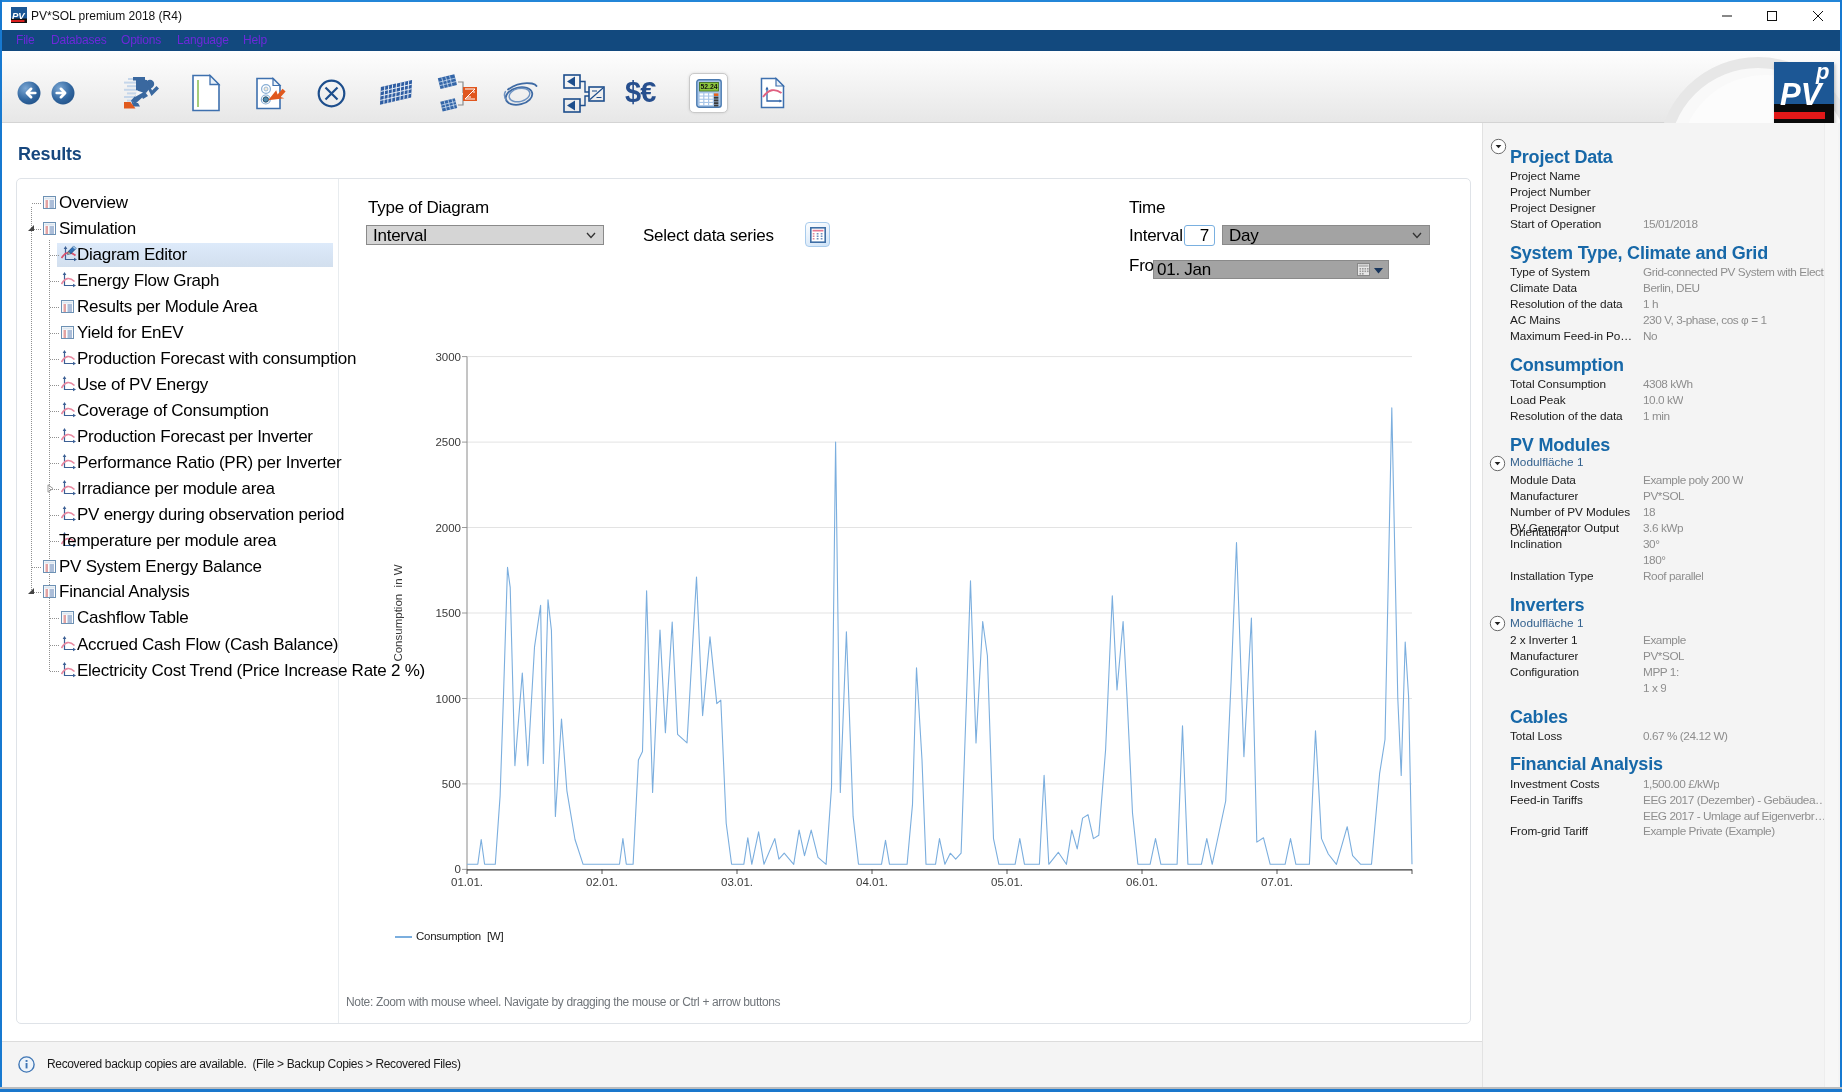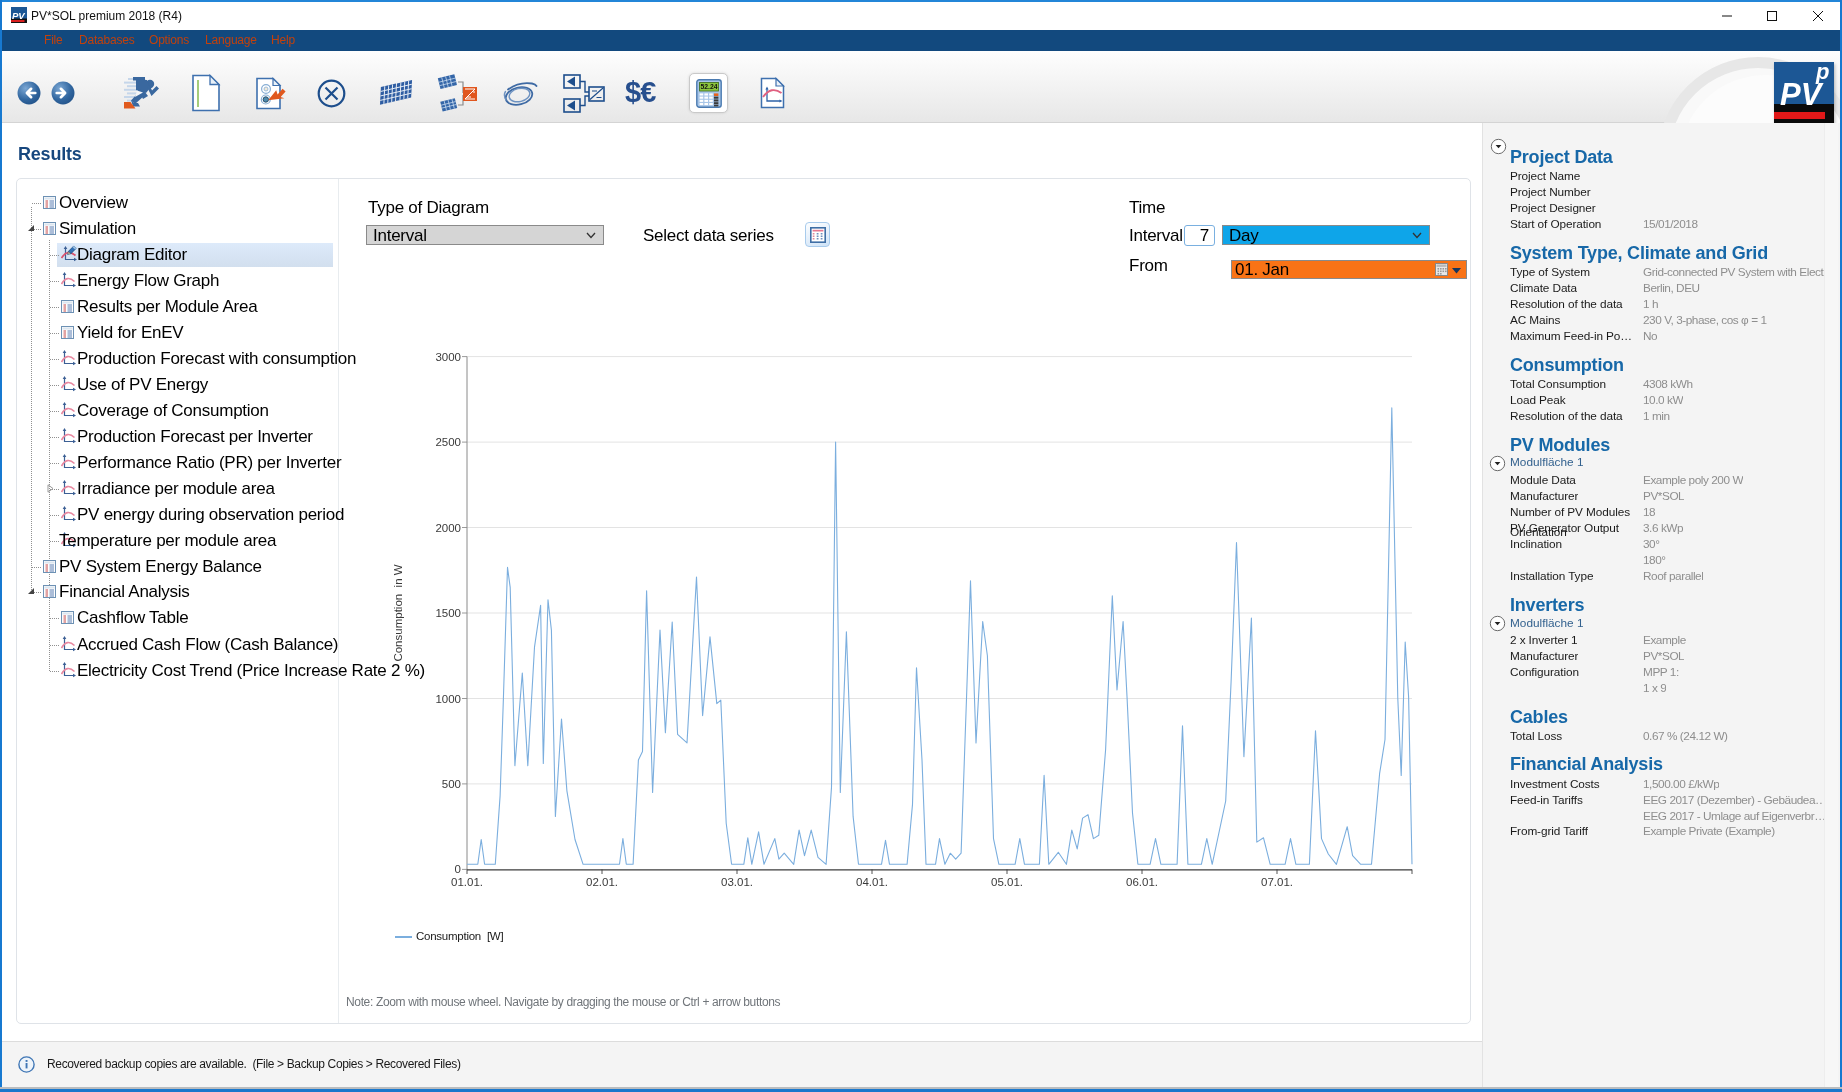--- a/index.html
+++ b/index.html
@@ -5,21 +5,21 @@
   font-family:"Liberation Sans",sans-serif; background:#fff; }
 .abs { position:absolute; }
 .tl { position:absolute; font-size:17px; color:#000; white-space:nowrap; line-height:16px; letter-spacing:-0.25px; }
 .vdot { position:absolute; width:1px; background-image:repeating-linear-gradient(#909090 0 1px, transparent 1px 2px); }
 .hdot { position:absolute; height:1px; background-image:repeating-linear-gradient(90deg,#909090 0 1px, transparent 1px 2px); }
 .rh { position:absolute; left:1510px; font-size:18px; font-weight:bold; color:#1768a8; white-space:nowrap; line-height:17px; letter-spacing:-0.2px;}
 .rl { position:absolute; left:1510px; font-size:11.8px; color:#1a1a1a; white-space:nowrap; line-height:16px; max-width:128px; overflow:hidden; text-overflow:ellipsis; letter-spacing:-0.1px;}
 .rm { position:absolute; left:1510px; font-size:11.8px; color:#33618e; white-space:nowrap; line-height:16px;text-align:right;}
 .rv { position:absolute; left:1643px; font-size:11.8px; color:#8e8e8e; white-space:nowrap; line-height:16px; max-width:186px; overflow:hidden; text-overflow:ellipsis; letter-spacing:-0.45px;}
 .tick { font-size:11.5px; fill:#3a3a3a; font-family:"Liberation Sans",sans-serif; }
-.mi { color:#c2410c; font-size:12px; letter-spacing:-0.2px;margin-left:28px; }
+.mi { color:#6d28d9; font-size:12px; letter-spacing:-0.2px; }
 </style></head>
 <body>
 
 <div class="abs" style="left:0;top:0;width:1842px;height:2px;background:#2386d8"></div>
 <div class="abs" style="left:0;top:0;width:2px;height:1092px;background:#1779d0"></div>
 <div class="abs" style="right:0;top:0;width:2px;height:1092px;background:#1779d0"></div>
 <div class="abs" style="left:0;top:1087px;width:1842px;height:2px;background:#b9bcbf"></div>
 <div class="abs" style="left:0;top:1089px;width:1842px;height:3px;background:#1a77cc"></div>
 
 <div class="abs" style="left:2px;top:2px;width:1838px;height:28px;background:#fff"></div>
@@ -485,28 +485,28 @@
         <line x1="7.6" y1="6" x2="7.6" y2="13.4"></line>
         <line x1="11.6" y1="6" x2="11.6" y2="13.4"></line>
       </g>
   </svg>
 </div>
 <div class="tl" style="left:1129px;top:200px">Time</div>
 <div class="tl" style="left:1129px;top:228px">Interval</div>
 <div class="abs" style="left:1184px;top:224.5px;width:31px;height:21px;background:#fff;border:1px solid #7ab0e0;border-radius:3px">
   <div class="tl" style="right:5px;top:2px">7</div>
 </div>
-<div class="abs" style="left:1222px;top:225px;width:208px;height:20px;background:#0ea5e9;border:1px solid #8a8a8a">
+<div class="abs" style="left:1222px;top:225px;width:208px;height:20px;background:#a3a3a3;border:1px solid #8a8a8a">
   <div class="tl" style="left:6px;top:2px">Day</div>
   <svg style="position:absolute;right:7px;top:6px" width="10" height="7" viewBox="0 0 10 7">
       <path d="M1 1 L5 5.5 L9 1" fill="none" stroke="#333" stroke-width="1.3"></path>
     </svg>
 </div>
 <div class="tl" style="left:1129px;top:258px">From</div>
-<div class="abs" style="left:1231px;top:260px;width:236px;height:19px;background:#f97316;border:1px solid #8a8a8a">
+<div class="abs" style="left:1153px;top:260px;width:236px;height:19px;background:#a3a3a3;border:1px solid #8a8a8a">
   <div class="tl" style="left:3px;top:1px">01. Jan</div>
   <svg style="position:absolute;right:18px;top:2px" width="13" height="13" viewBox="0 0 13 13">
   <rect x="0.5" y="0.5" width="12" height="12" fill="#e8e8e8" stroke="#888"></rect>
   <rect x="1.5" y="1.5" width="10" height="2.4" fill="#b8b8b8"></rect>
   <g fill="#999">
         <rect x="2.5" y="5" width="1.6" height="1.6"></rect>
         <rect x="5" y="5" width="1.6" height="1.6"></rect>
         <rect x="7.5" y="5" width="1.6" height="1.6"></rect>
         <rect x="10" y="5" width="1.6" height="1.6"></rect>
         <rect x="2.5" y="7.5" width="1.6" height="1.6"></rect>

